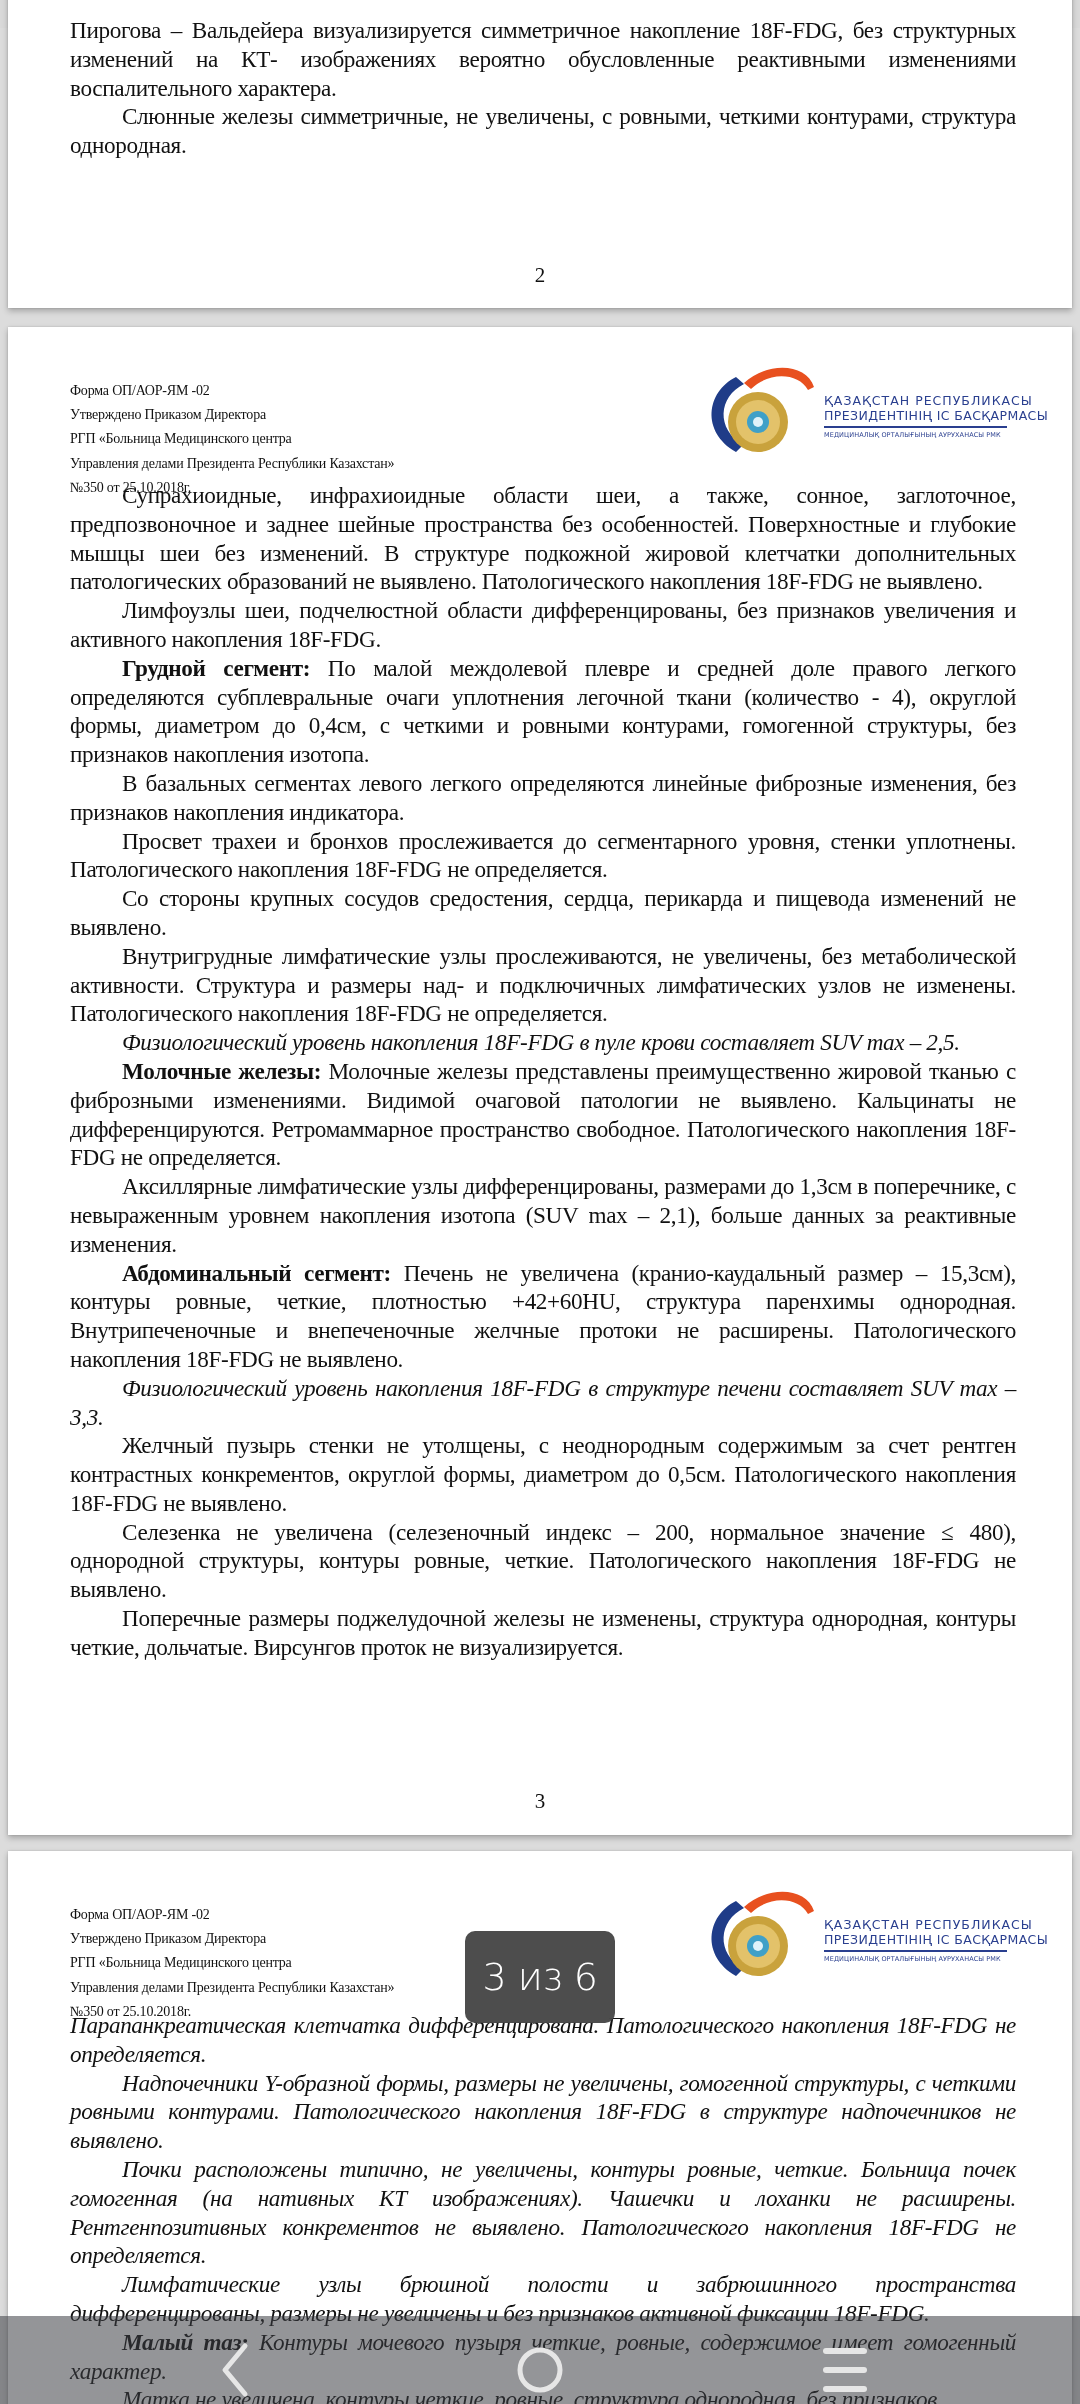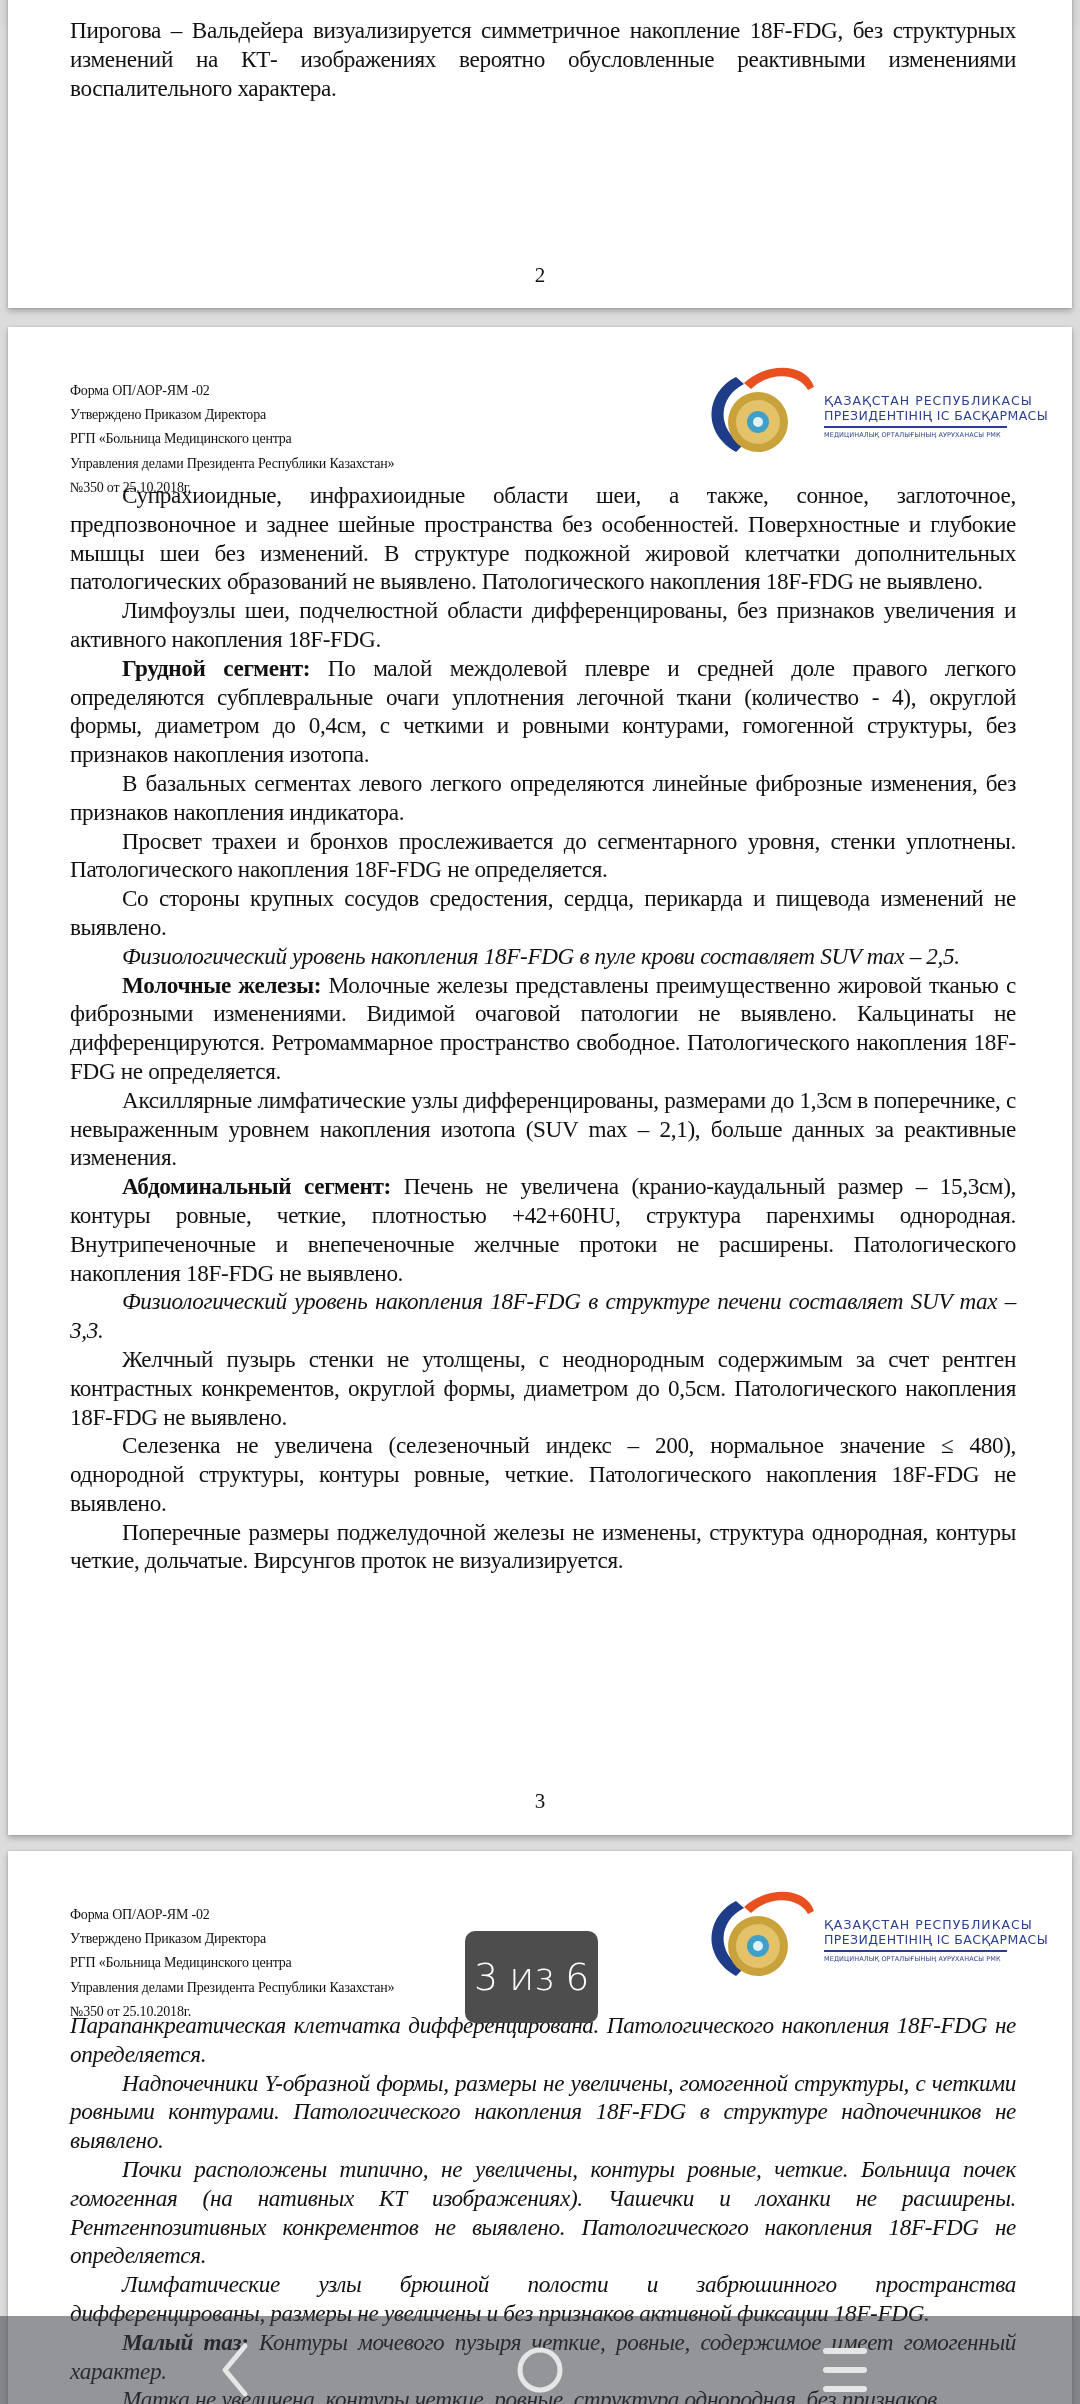--- a/index.html
+++ b/index.html
@@ -27,21 +27,21 @@
 
   .form-header { position: absolute; left: 62px; top: 52px; font-size: 14px; line-height: 24.2px; letter-spacing: -0.2px; }
   .logo { position: absolute; left: 688px; top: 30px; width: 320px; height: 100px; }
   .logo-text { position: absolute; left: 128px; top: 36px; font-family: "DejaVu Sans", sans-serif; font-weight: normal; color: #2a3f8f; }
   .logo-line1, .logo-line2 { font-size: 12.5px; letter-spacing: 1px; line-height: 15px; white-space: nowrap; }
   .logo-line2 { letter-spacing: 0.4px; }
   .logo-rule { width: 183px; height: 2px; background: #2a3f8f; margin: 3px 0 3px 0; }
   .logo-line3 { font-size: 6.5px; letter-spacing: 0.1px; white-space: nowrap; color: #2a3f8f; }
 
   .page-badge {
-    position: absolute; left: 465px; top: 1903px; width: 133px; height: 92px;
+    position: absolute; left: 465px; top: 1903px; width: 150px; height: 92px;
     background: rgba(70,70,70,0.96); border-radius: 10px; color: #fff;
     font-family: "DejaVu Sans", sans-serif; font-size: 38px; font-weight: 300;
     display: flex; align-items: center; justify-content: center; letter-spacing: -0.5px;
   }
 
   .navbar {
     position: absolute; left: 0; top: 2288px; width: 1080px; height: 116px;
     background: rgba(60,62,68,0.55);
   }
   .nav-btn { position: absolute; top: 14px; width: 90px; height: 80px; display: flex; align-items: center; justify-content: center; }
@@ -50,20 +50,21 @@
   #nav-recent { left: 800px; }
 </style>
 </head>
 <body>
 
 <div class="viewer">
 
   <div class="page" id="page2">
     <div class="body-text" style="top:28px;">
       <p style="text-indent:0">Пирогова – Вальдейера визуализируется симметричное накопление 18F-FDG, без структурных изменений на КТ- изображениях вероятно обусловленные реактивными изменениями воспалительного характера.</p>
+      <p>Слюнные железы симметричные, не увеличены, с ровными, четкими контурами, структура однородная.</p>
     </div>
     <div class="page-number" style="top:275px;">2</div>
   </div>
 
   <div class="page" id="page3">
     <div class="form-header">
       <div>Форма ОП/АОР-ЯМ -02</div>
       <div>Утверждено Приказом Директора</div>
       <div>РГП «Больница Медицинского центра</div>
       <div>Управления делами Президента Республики Казахстан»</div>
@@ -86,20 +87,21 @@
       </div>
     </div>
 
     <div class="body-text" style="top:154px;">
       <p>Супрахиоидные, инфрахиоидные области шеи, а также, сонное, заглоточное, предпозвоночное и заднее шейные пространства без особенностей. Поверхностные и глубокие мышцы шеи без изменений. В структуре подкожной жировой клетчатки дополнительных патологических образований не выявлено. Патологического накопления 18F-FDG не выявлено.</p>
       <p>Лимфоузлы шеи, подчелюстной области дифференцированы, без признаков увеличения и активного накопления 18F-FDG.</p>
       <p><b>Грудной сегмент:</b><span> По малой междолевой плевре и средней доле правого легкого определяются субплевральные очаги уплотнения легочной ткани (количество - 4), округлой формы, диаметром до 0,4см, с четкими и ровными контурами, гомогенной структуры, без признаков накопления изотопа.</span></p>
       <p>В базальных сегментах левого легкого определяются линейные фиброзные изменения, без признаков накопления индикатора.</p>
       <p>Просвет трахеи и бронхов прослеживается до сегментарного уровня, стенки уплотнены. Патологического накопления 18F-FDG не определяется.</p>
       <p>Со стороны крупных сосудов средостения, сердца, перикарда и пищевода изменений не выявлено.</p>
+      <p>Внутригрудные лимфатические узлы прослеживаются, не увеличены, без метаболической активности. Структура и размеры над- и подключичных лимфатических узлов не изменены. Патологического накопления 18F-FDG не определяется.</p>
       <p><span class="ul-it">Физиологический уровень накопления 18F-FDG в пуле крови составляет SUV max – 2,5.</span></p>
       <p><b>Молочные железы:</b><span> Молочные железы представлены преимущественно жировой тканью с фиброзными изменениями. Видимой очаговой патологии не выявлено. Кальцинаты не дифференцируются. Ретромаммарное пространство свободное. Патологического накопления 18F-FDG не определяется.</span></p>
       <p>Аксиллярные лимфатические узлы дифференцированы, размерами до 1,3см в поперечнике, с невыраженным уровнем накопления изотопа (SUV max – 2,1), больше данных за реактивные изменения.</p>
       <p><b>Абдоминальный сегмент:</b><span> Печень не увеличена (кранио-каудальный размер – 15,3см), контуры ровные, четкие, плотностью +42+60HU, структура паренхимы однородная. Внутрипеченочные и внепеченочные желчные протоки не расширены. Патологического накопления 18F-FDG не выявлено.</span></p>
       <p><span class="ul-it">Физиологический уровень накопления 18F-FDG в структуре печени составляет SUV max – 3,3.</span></p>
       <p>Желчный пузырь стенки не утолщены, с неоднородным содержимым за счет рентген контрастных конкрементов, округлой формы, диаметром до 0,5см. Патологического накопления 18F-FDG не выявлено.</p>
       <p>Селезенка не увеличена (селезеночный индекс – 200, нормальное значение ≤ 480), однородной структуры, контуры ровные, четкие. Патологического накопления 18F-FDG не выявлено.</p>
       <p>Поперечные размеры поджелудочной железы не изменены, структура однородная, контуры четкие, дольчатые. Вирсунгов проток не визуализируется.</p>
     </div>
     <div class="page-number" style="top:1462px;">3</div>

